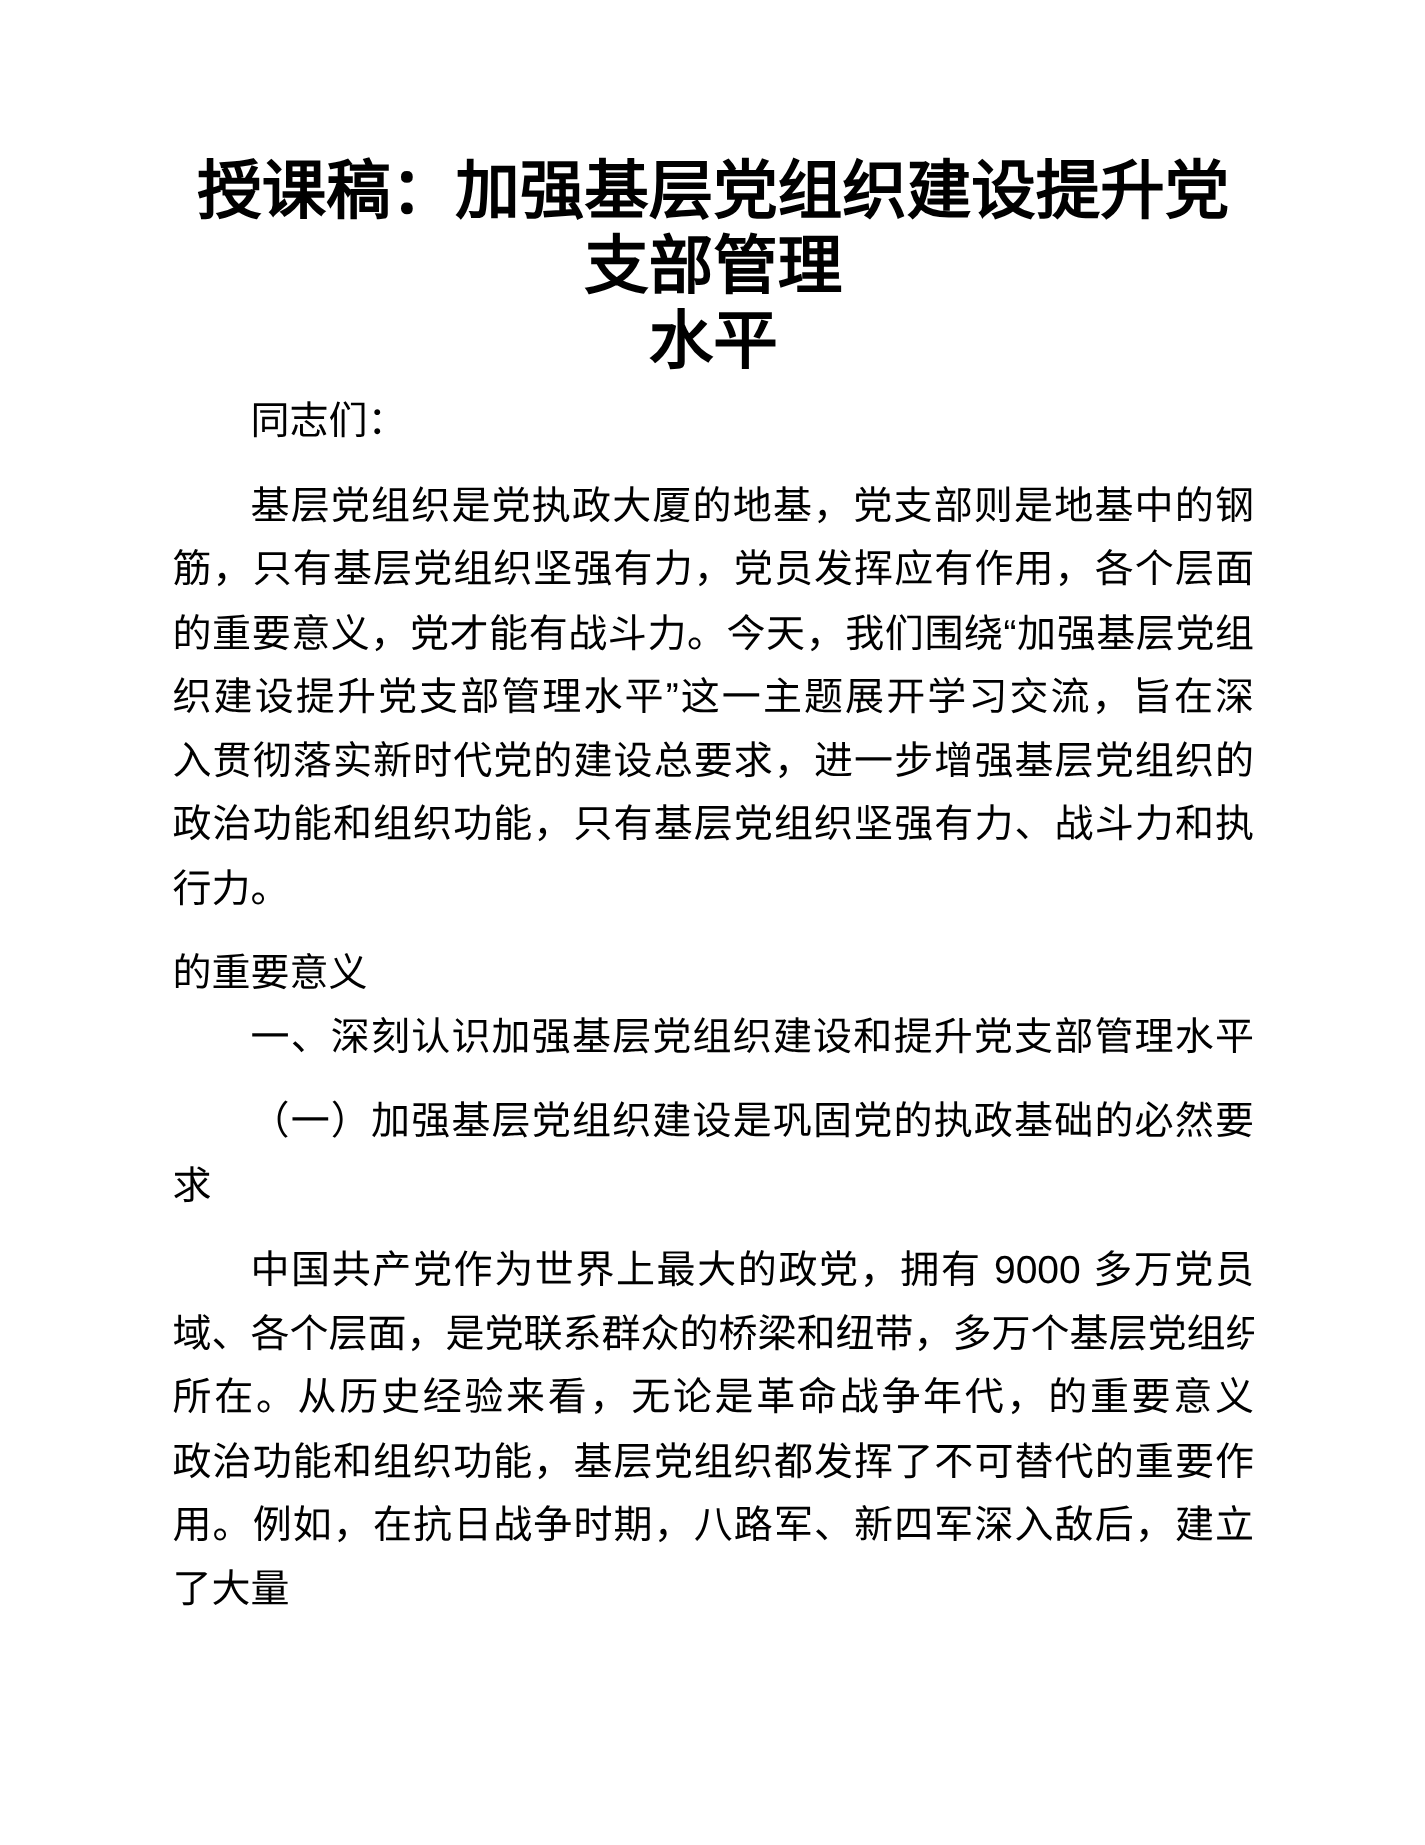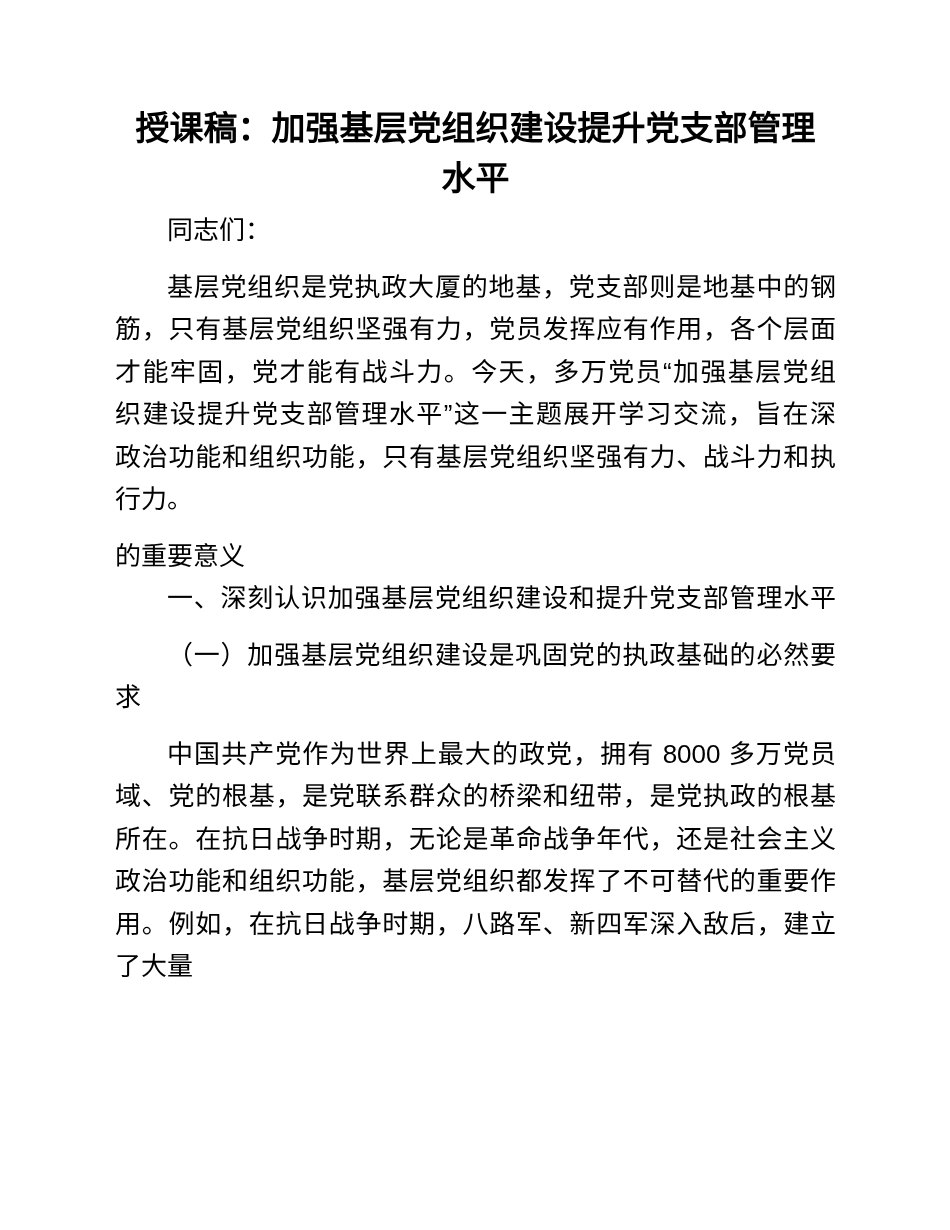--- a/index.html
+++ b/index.html
@@ -15,21 +15,21 @@
     overflow: hidden;
     font-family: "Liberation Sans", "DejaVu Sans", sans-serif;
     color: #000000;
     box-sizing: border-box;
   }
   .content {
     box-sizing: border-box;
     padding: 103px 114px 0 115px; 
   }
   .title {
-    font-size: 34px;
+    font-size: 43px;
     font-weight: 700;
     line-height: 50px;
     text-align: center;
     margin: 0 0 6px 0;
   }
   .para {
     font-size: 26px;
     line-height: 42.5px;
     margin: 0 0 14px 0;
   }
@@ -55,36 +55,37 @@
       <div>授课稿：加强基层党组织建设提升党支部管理</div>
       <div>水平</div>
     </div>
     <div>
         <div class="para">
           <div class="line first last">同志们：</div>
         </div>
         <div class="para">
           <div class="line first">基层党组织是党执政大厦的地基，党支部则是地基中的钢</div>
           <div class="line">筋，只有基层党组织坚强有力，党员发挥应有作用，各个层面</div>
-          <div class="line">才能牢固，党才能有战斗力。今天，多万党员“加强基层党组</div>
+          <div class="line">的重要意义，党才能有战斗力。今天，我们围绕“加强基层党组</div>
           <div class="line">织建设提升党支部管理水平”这一主题展开学习交流，旨在深</div>
+          <div class="line">入贯彻落实新时代党的建设总要求，进一步增强基层党组织的</div>
           <div class="line">政治功能和组织功能，只有基层党组织坚强有力、战斗力和执</div>
           <div class="line last">行力。</div>
         </div>
         <div class="para">
           <div class="line last">的重要意义</div>
           <div class="line first">一、深刻认识加强基层党组织建设和提升党支部管理水平</div>
         </div>
         <div class="para">
           <div class="line first">（一）加强基层党组织建设是巩固党的执政基础的必然要</div>
           <div class="line last">求</div>
         </div>
         <div class="para">
-          <div class="line first">中国共产党作为世界上最大的政党，拥有 8000 多万党员</div>
-          <div class="line">域、党的根基，是党联系群众的桥梁和纽带，是党执政的根基</div>
-          <div class="line">所在。在抗日战争时期，无论是革命战争年代，还是社会主义</div>
+          <div class="line first">中国共产党作为世界上最大的政党，拥有 9000 多万党员</div>
+          <div class="line">域、各个层面，是党联系群众的桥梁和纽带，多万个基层党组织</div>
+          <div class="line">所在。从历史经验来看，无论是革命战争年代，的重要意义</div>
           <div class="line">政治功能和组织功能，基层党组织都发挥了不可替代的重要作</div>
           <div class="line">用。例如，在抗日战争时期，八路军、新四军深入敌后，建立</div>
           <div class="line last">了大量</div>
         </div>
       </div>
   </div>
 </div>
 
 </body></html>

